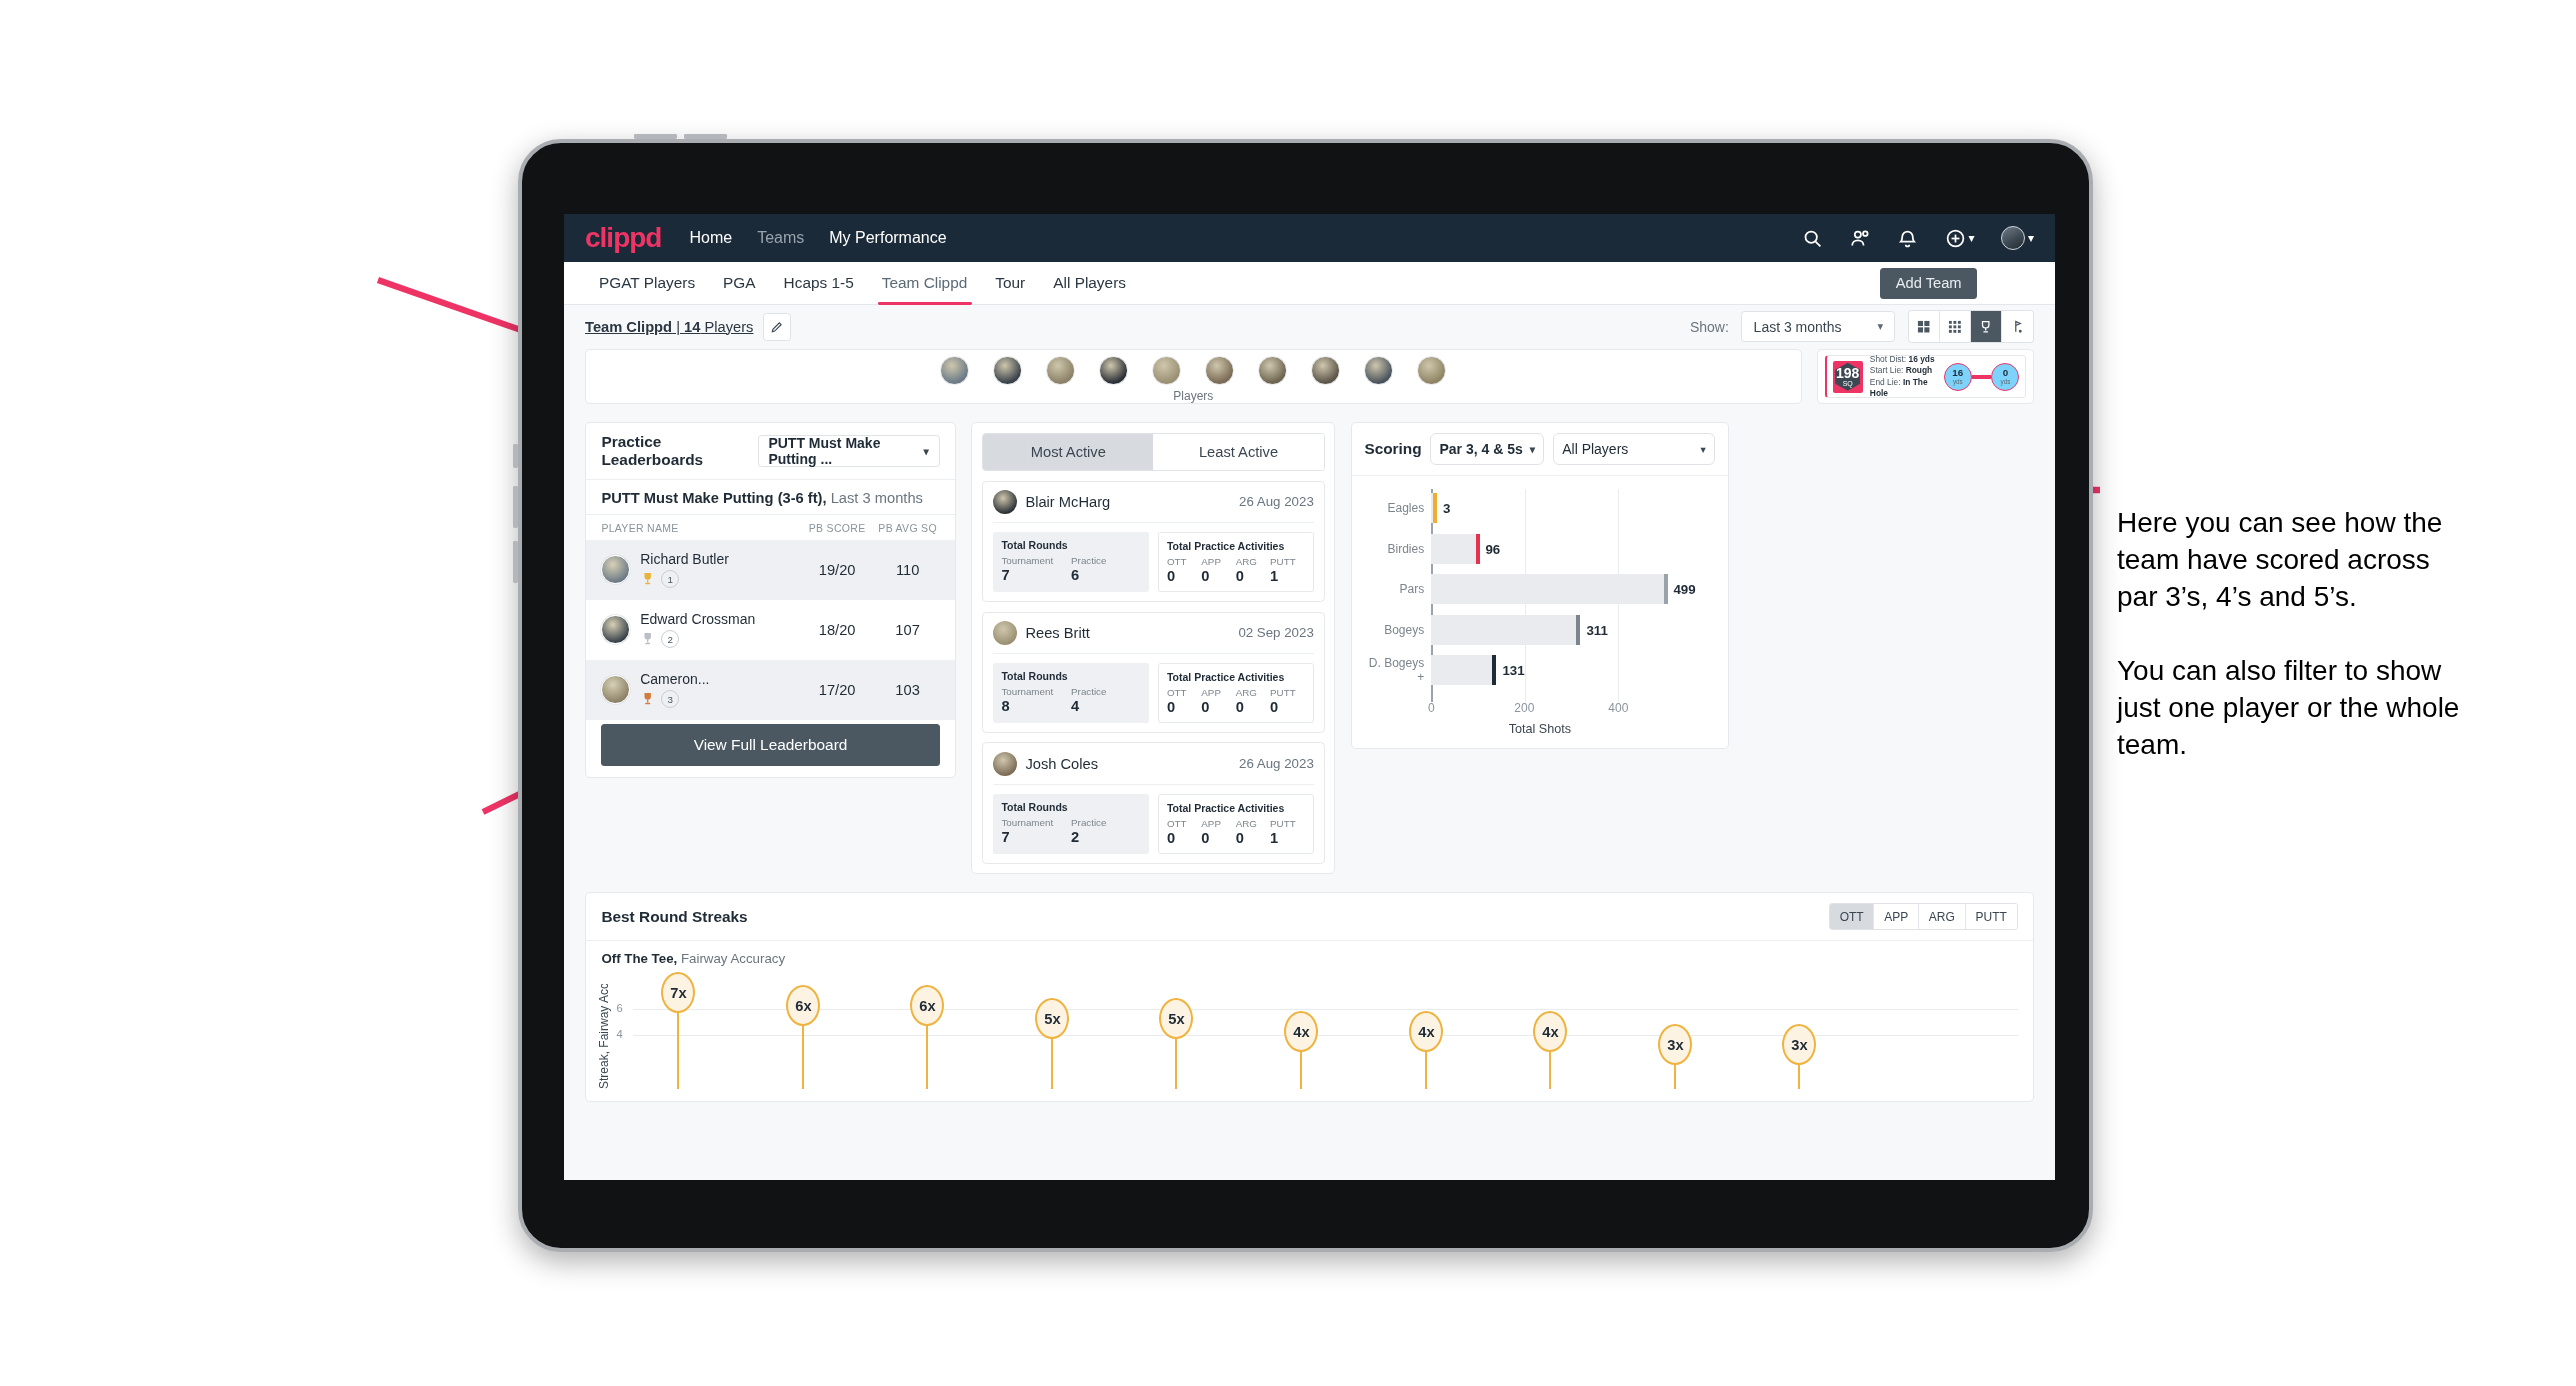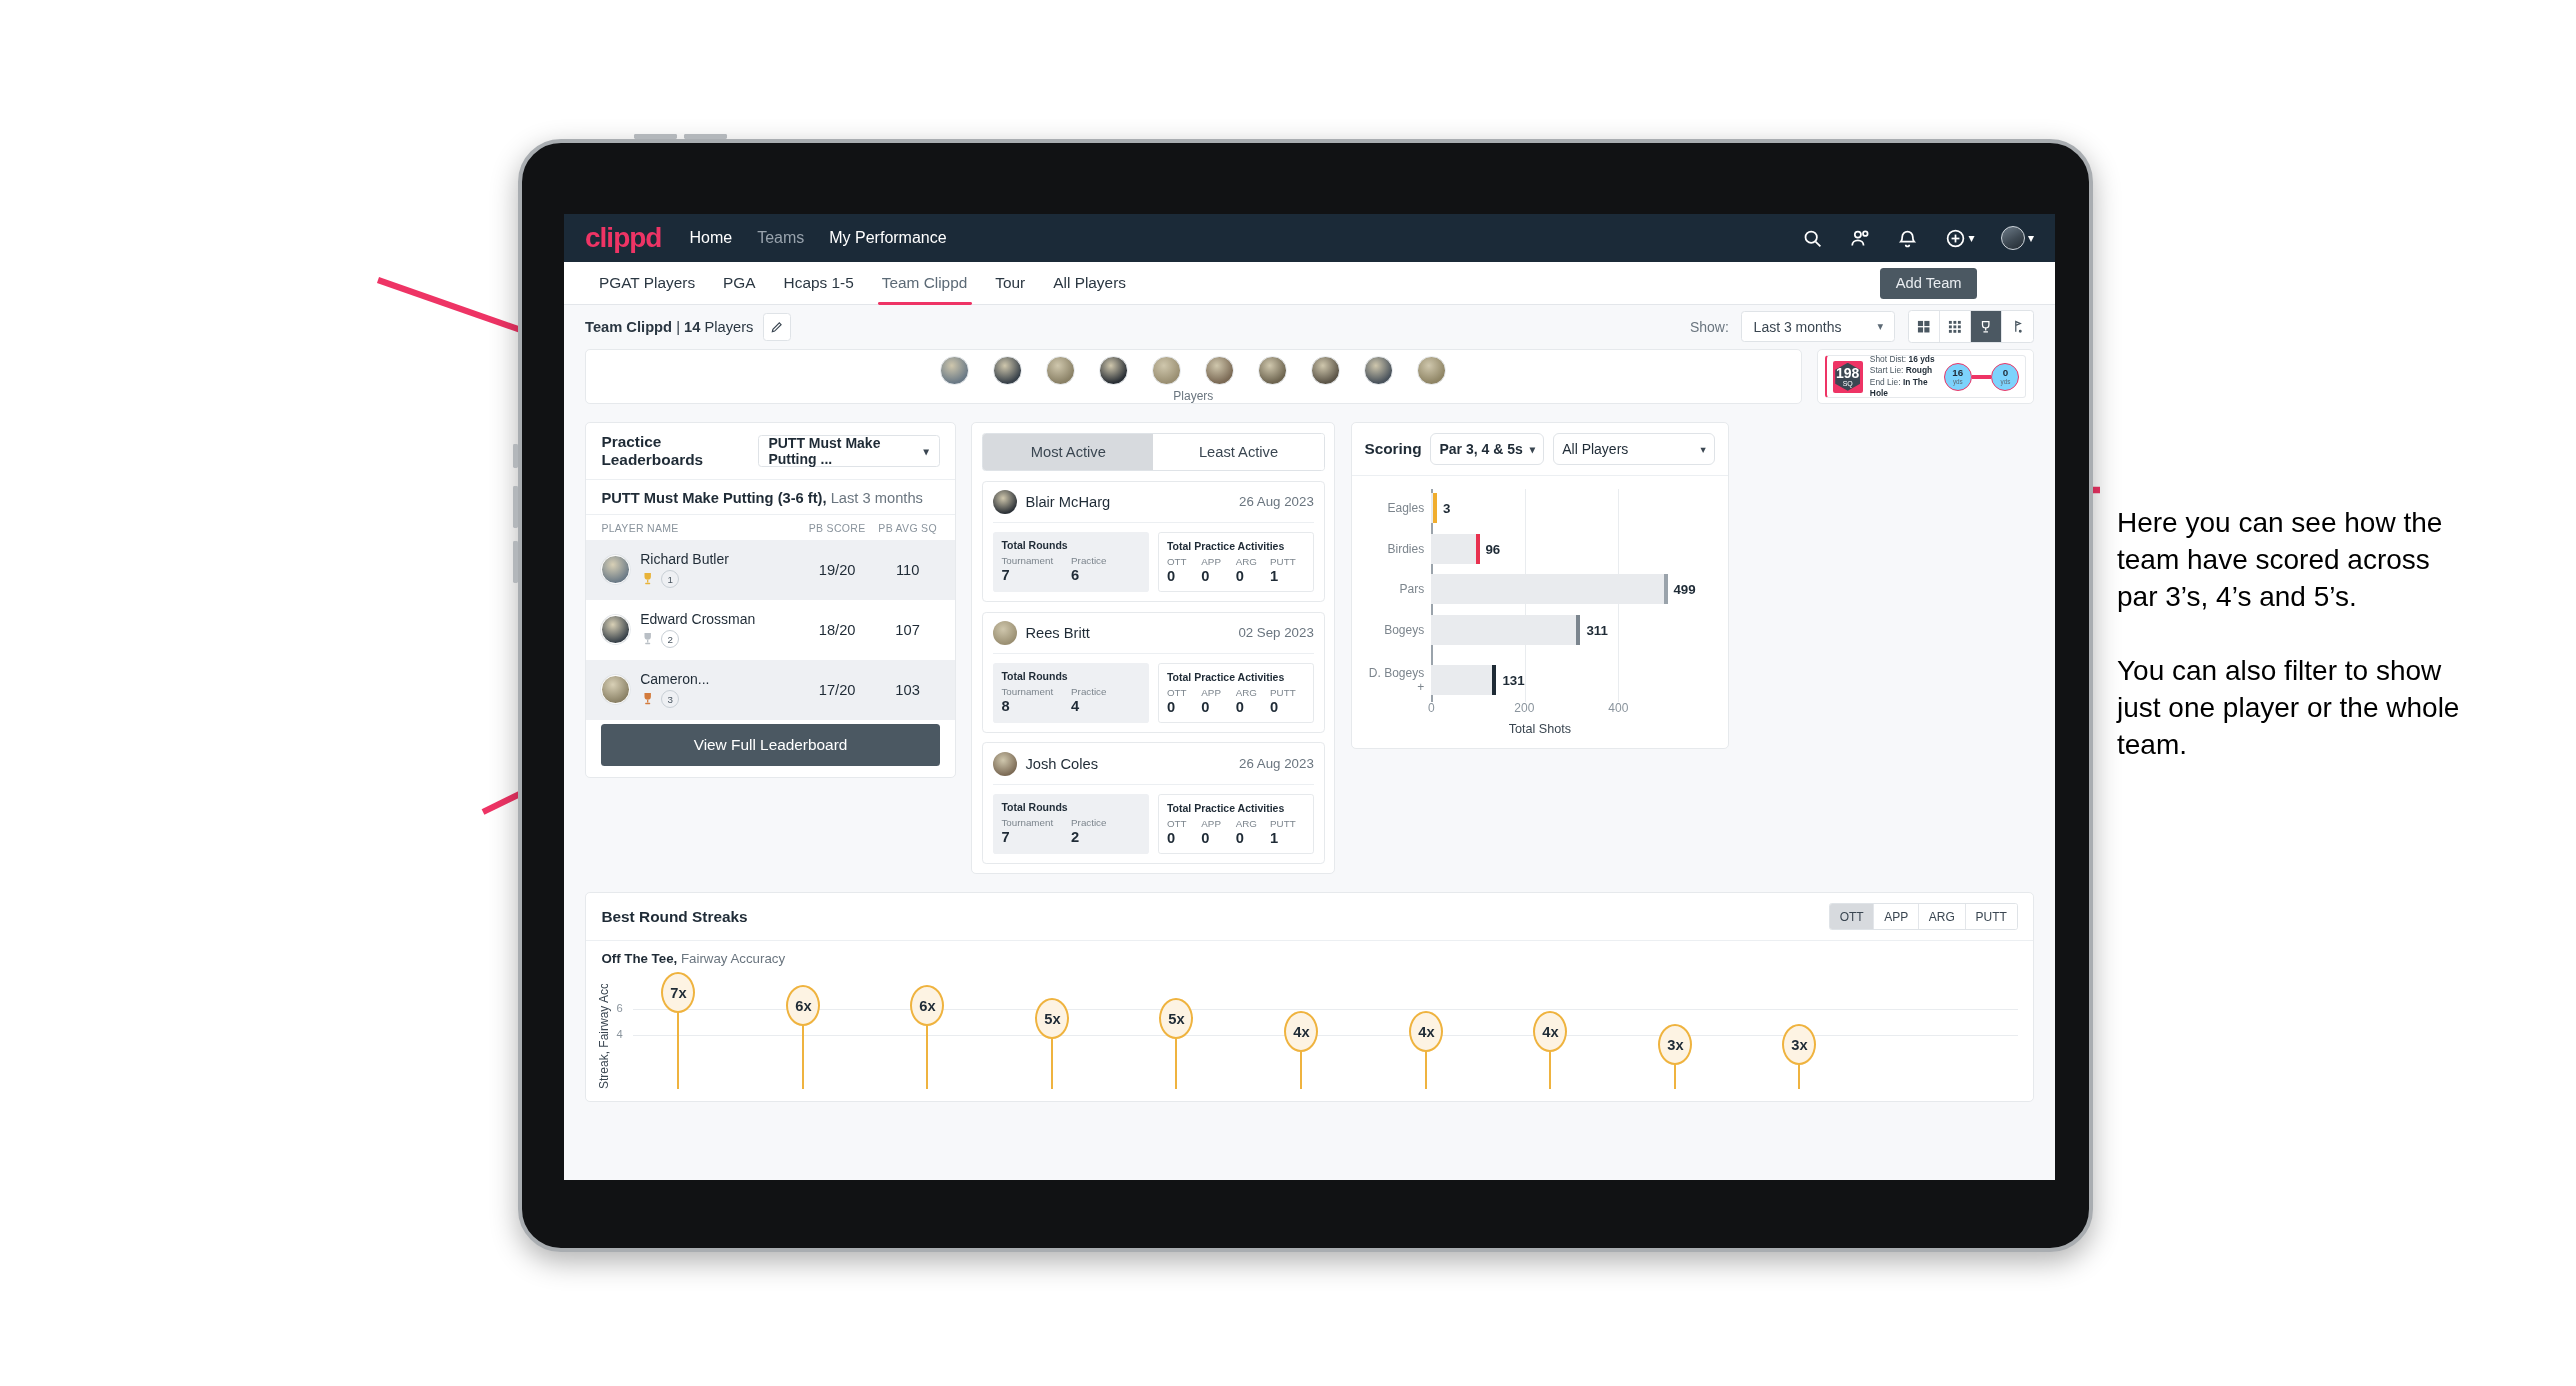--- a/index.html
+++ b/index.html
@@ -93,21 +93,21 @@
     position: absolute; right: 78px; top: 5.6px;
     background: #4b5862; color: #e9edf1; font-size: 14.7px;
     padding: 7.7px 15.4px; border-radius: 3.5px;
   }
 
   
   .filterrow {
     height: 43px; background: #f7f8fa; display: flex; align-items: center;
     padding: 0 21px;
   }
-  .teamlabel { font-size: 14.7px; color: #2b3742; }
+  .teamlabel { font-size: 14.7px; color: #2b3742; text-decoration: underline; }
   .teamlabel b { font-weight: 700; }
   .pencil-box {
     width: 28px; height: 28px; border: 0.7px solid #dfe3e7; border-radius: 3.5px;
     background: #fff; margin-left: 9.8px; display: flex; align-items: center; justify-content: center;
   }
   .filter-right { margin-left: auto; display: flex; align-items: center; gap: 12.6px; }
   .show-label { font-size: 14px; color: #6a757f; }
   .select {
     background: #fff; border: 0.7px solid #dfe3e7; border-radius: 3.5px;
     height: 31px; display: flex; align-items: center; padding: 0 11.2px;
@@ -691,21 +691,21 @@
                     </div>
                   </div>
                   <div class="bar-row" style="top: 122px;">
                     <div class="bar-label">Bogeys</div>
                     <div class="bar-track">
                       <div class="bar-fill" style="width:145px"></div>
                       <div class="bar-cap" style="left:148px;background:#7b858e"></div>
                       <div class="bar-value" style="left:158px">311</div>
                     </div>
                   </div>
-                  <div class="bar-row" style="top: 172px;">
+                  <div class="bar-row" style="top: 162px;">
                     <div class="bar-label">D. Bogeys +</div>
                     <div class="bar-track">
                       <div class="bar-fill" style="width:61px"></div>
                       <div class="bar-cap" style="left:64px;background:#1f2b36"></div>
                       <div class="bar-value" style="left:74px">131</div>
                     </div>
                   </div>
                   <div class="x-ticks">
                     <div class="x-tick" style="left: 0px;">0</div>
                     <div class="x-tick" style="left: 93px;">200</div>

